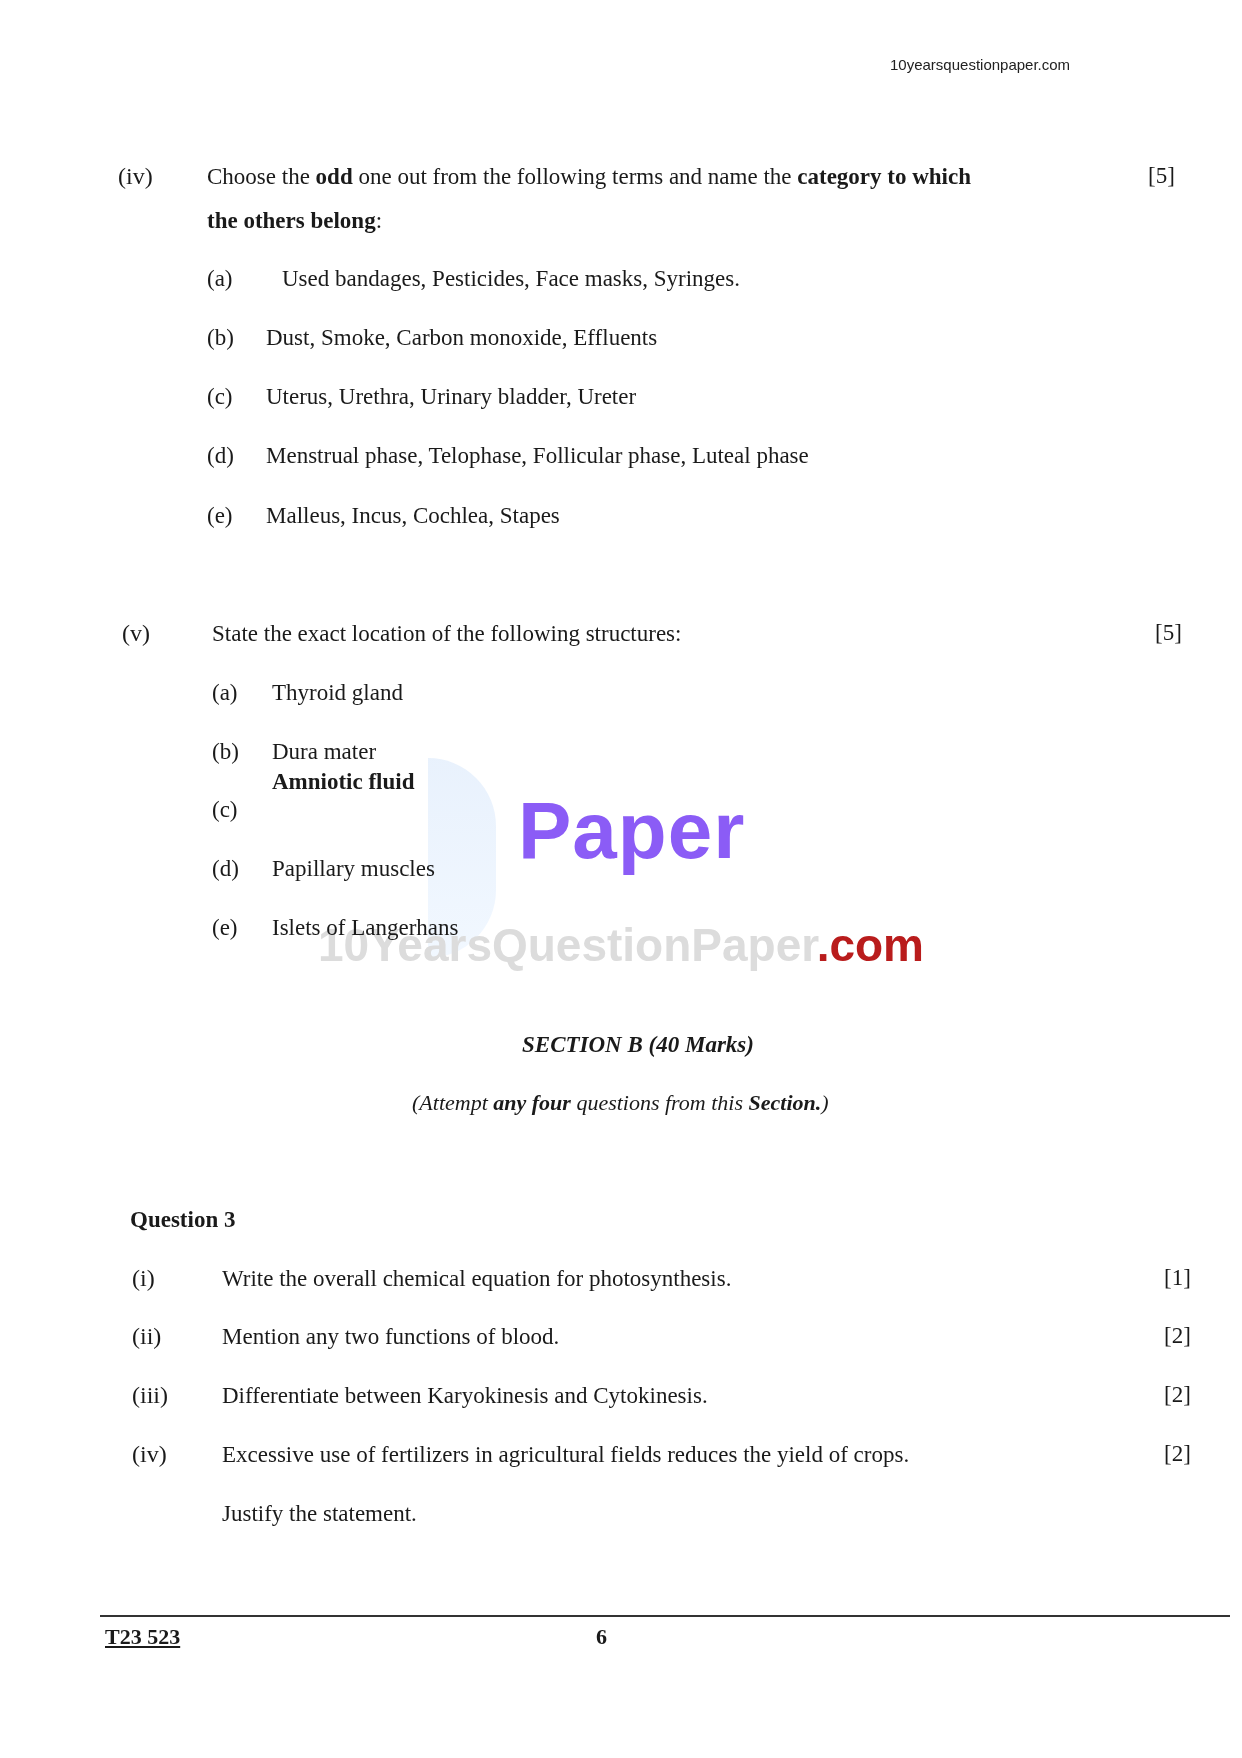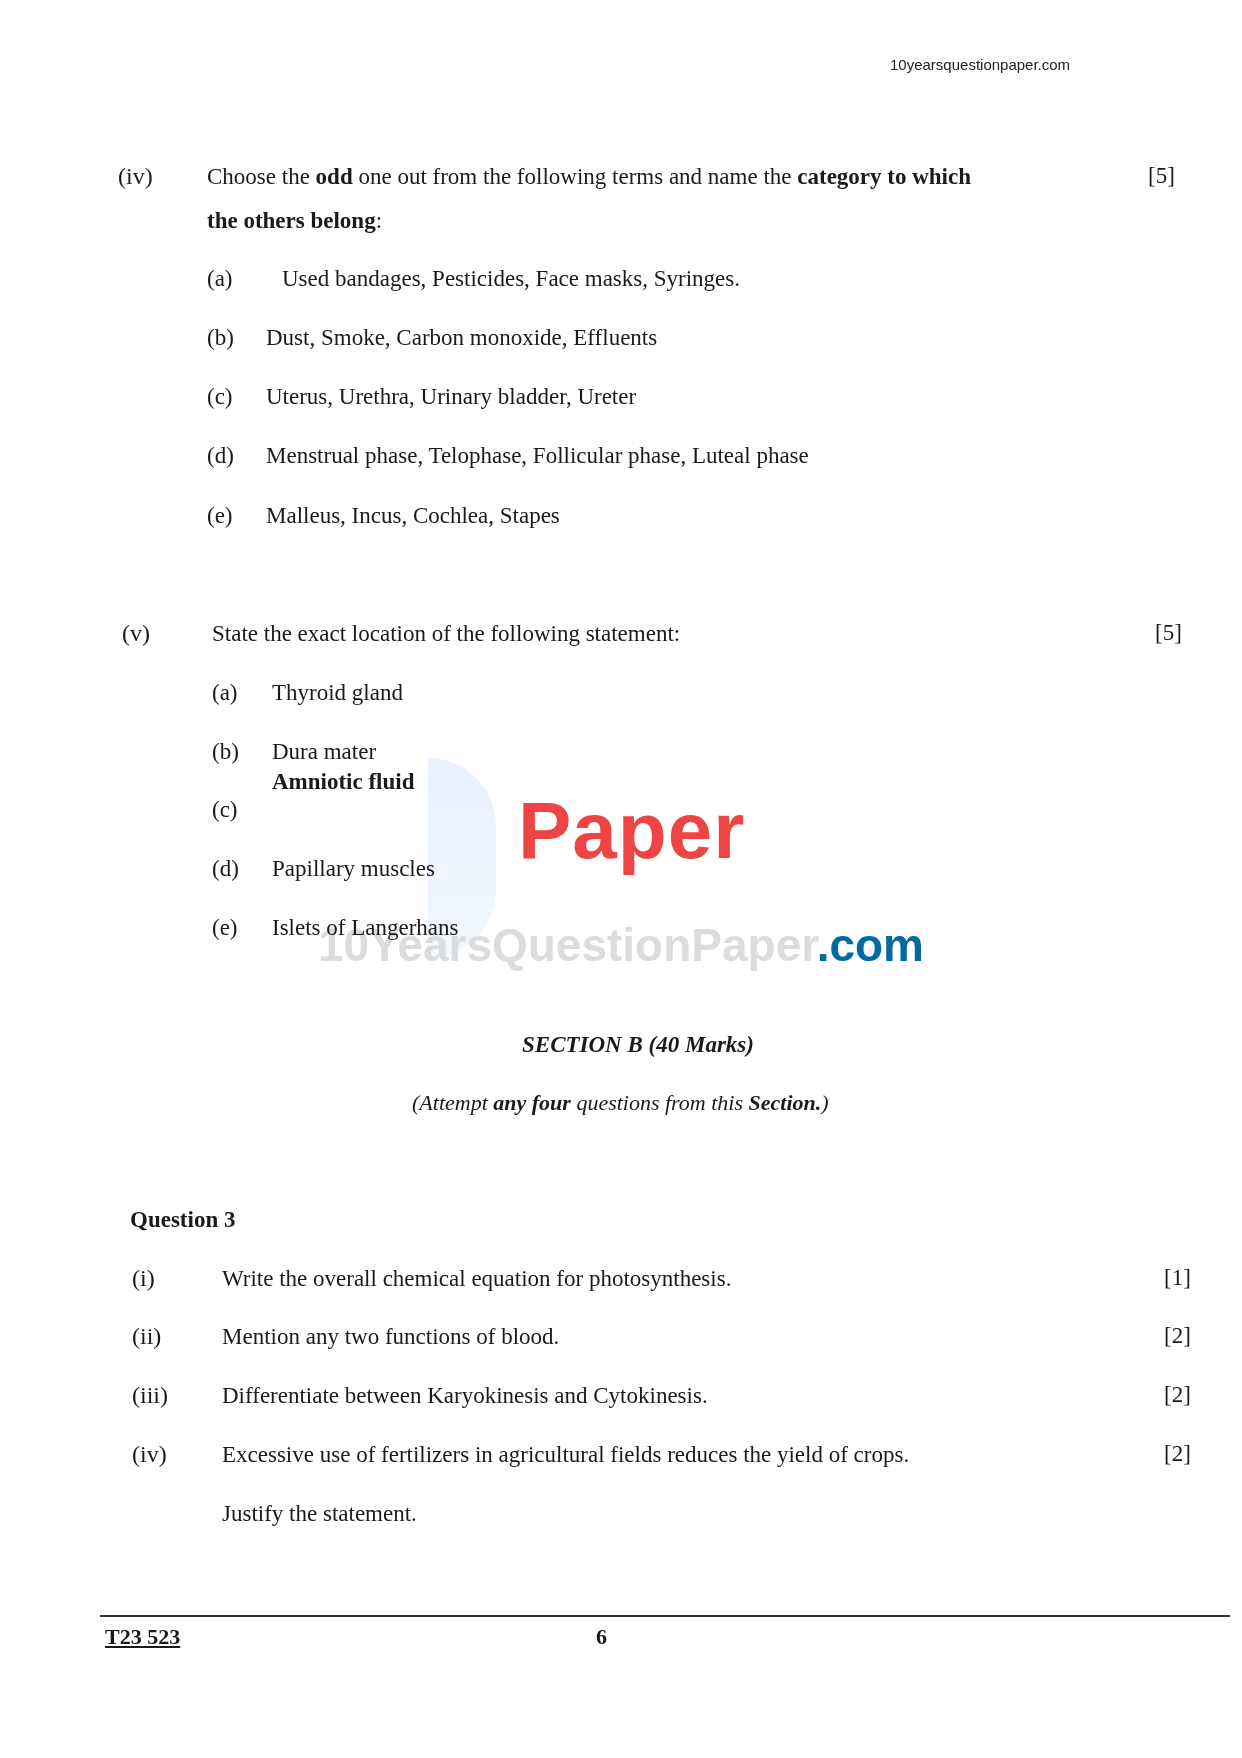--- a/index.html
+++ b/index.html
@@ -14,24 +14,24 @@
     b { font-weight:bold; }
     .sec-title { font-size:23px; font-weight:bold;font-style:italic; }
     .sec-sub { font-size:22px; font-style:italic; }
     .qhead { font-size:23px; font-weight:bold; }
     .footer-line { left:100px; top:1615px; width:1130px; height:0; border-top:2px solid #333; }
     .footer-code { left:105px; top:1624px; font-size:22px; font-weight:bold;text-decoration:underline; }
     .footer-page { left:596px; top:1624px; font-size:22px; font-weight:bold; }
     .wm-p { left:428px; top:758px; width:68px; height:200px; background:linear-gradient(180deg,#e3eefc,#eef6ff);
             border-radius:0 70px 70px 0; opacity:0.8; }
     .wm-paper { left:518px; top:785px; font-family:"Liberation Sans","DejaVu Sans",sans-serif;
-                font-size:80px; font-weight:bold; color:#ef4444; letter-spacing:1px; }
+                font-size:80px; font-weight:bold; color:#8b5cf6; letter-spacing:1px; }
     .wm-site { left:318px; top:918px; font-family:"Liberation Sans","DejaVu Sans",sans-serif;
                font-size:46px; font-weight:bold; color:#dcdcdc; }
-    .wm-site .com { color:#0369a1; }
+    .wm-site .com { color:#b91c1c; }
     .i { }
   </style>
 </head>
 <body>
 
 <div class="abs site-url">10yearsquestionpaper.com</div>
 
 <div class="abs wm-p"></div>
 <div class="abs wm-paper">Paper</div>
 <div class="abs wm-site"><span>10YearsQuestionPaper</span><span class="com">.com</span></div>
@@ -46,21 +46,21 @@
 <div class="abs t" style="left:207px;top:324px;">(b)</div>
 <div class="abs t" style="left:266px;top:324px;">Dust, Smoke, Carbon monoxide, Effluents</div>
 <div class="abs t" style="left:207px;top:383px;">(c)</div>
 <div class="abs t" style="left:266px;top:383px;">Uterus, Urethra, Urinary bladder, Ureter</div>
 <div class="abs t" style="left:207px;top:442px;">(d)</div>
 <div class="abs t" style="left:266px;top:442px;">Menstrual phase, Telophase, Follicular phase, Luteal phase</div>
 <div class="abs t" style="left:207px;top:502px;">(e)</div>
 <div class="abs t" style="left:266px;top:502px;">Malleus, Incus, Cochlea, Stapes</div>
 
 <div class="abs num" style="left:122px;top:620px;">(v)</div>
-<div class="abs t" style="left:212px;top:620px;">State the exact location of the following statement:</div>
+<div class="abs t" style="left:212px;top:620px;">State the exact location of the following structures:</div>
 <div class="abs marks" style="left:1155px;top:620px;">[5]</div>
 
 <div class="abs t" style="left:212px;top:679px;">(a)</div>
 <div class="abs t" style="left:272px;top:679px;">Thyroid gland</div>
 <div class="abs t" style="left:212px;top:738px;">(b)</div>
 <div class="abs t" style="left:272px;top:738px;">Dura mater</div>
 <div class="abs t" style="left:212px;top:796px;">(c)</div>
 <div class="abs t" style="left:272px;top:768px;font-weight:bold;">Amniotic fluid</div>
 <div class="abs t" style="left:212px;top:855px;">(d)</div>
 <div class="abs t" style="left:272px;top:855px;">Papillary muscles</div>

